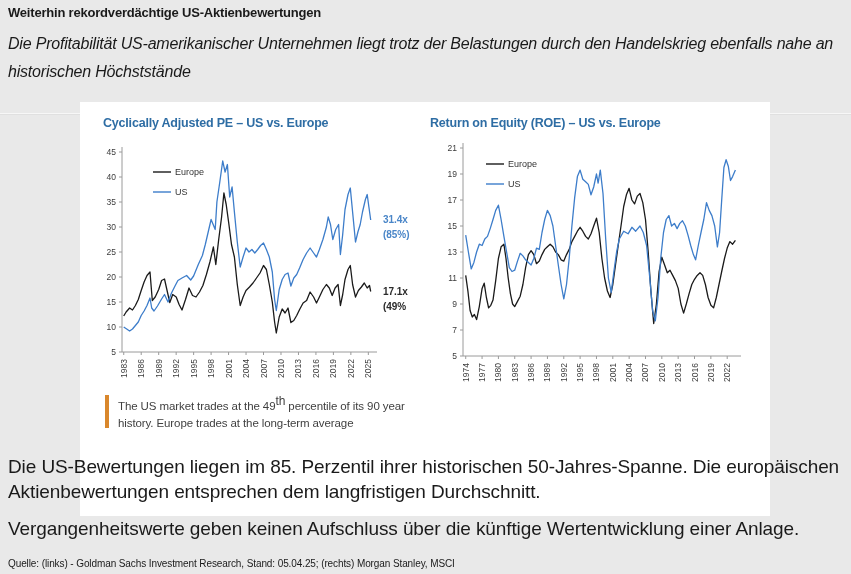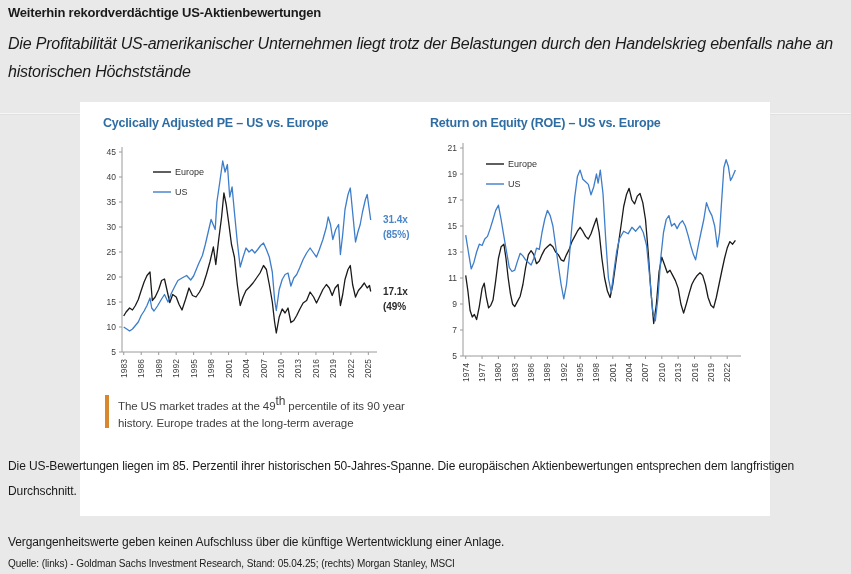--- a/index.html
+++ b/index.html
@@ -38,25 +38,25 @@
   .note-bar{
     position:absolute;left:0;top:2px;width:4px;height:33px;
   }
   .note-text{
     position:absolute;left:13px;top:0;width:295px;
     font-size:11.5px;line-height:17px;color:#3f3f3f;letter-spacing:-0.1px;
   }
   .note-text sup{font-size:12px;}
   .para{
     position:absolute;left:8px;top:454px;width:835px;
-    font-size:12px;line-height:25px;letter-spacing:-0.1px;
+    font-size:19px;line-height:25px;letter-spacing:-0.1px;
   }
   .disclaimer{
-    position:absolute;left:8px;top:534px;width:835px;
-    font-size:12px;line-height:17px;letter-spacing:-0.1px;
+    position:absolute;left:8px;top:520px;width:835px;
+    font-size:19px;line-height:17px;letter-spacing:-0.1px;
   }
   .source{
     position:absolute;left:8px;top:555px;width:835px;
     font-size:10px;line-height:17px;letter-spacing:-0.1px;
   }
 </style>
 </head>
 <body>
 
 <div class="hdr-title">Weiterhin rekordverdächtige US-Aktienbewertungen</div>

